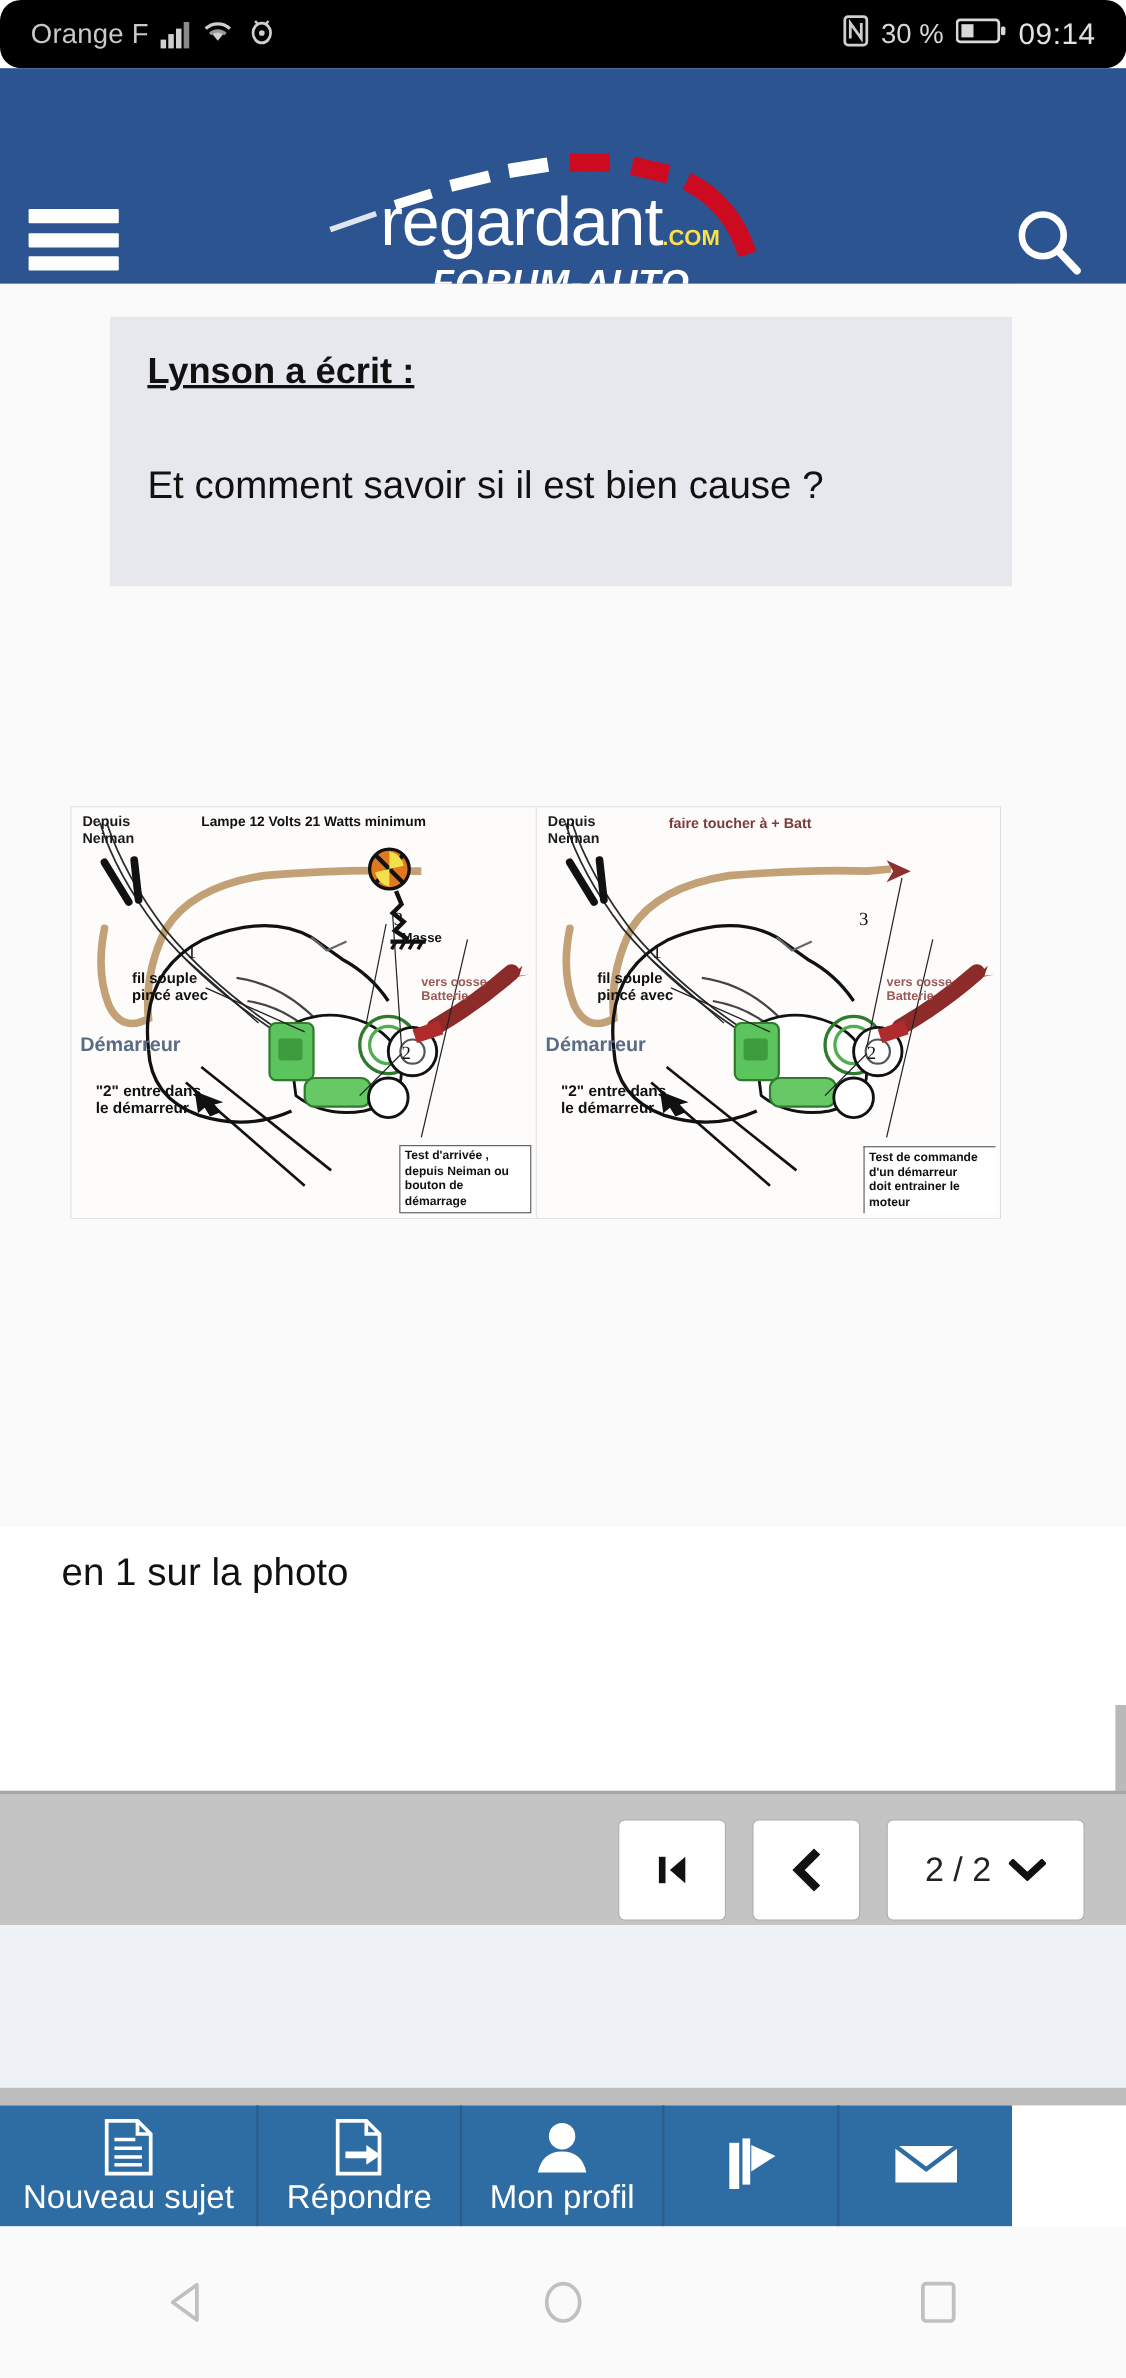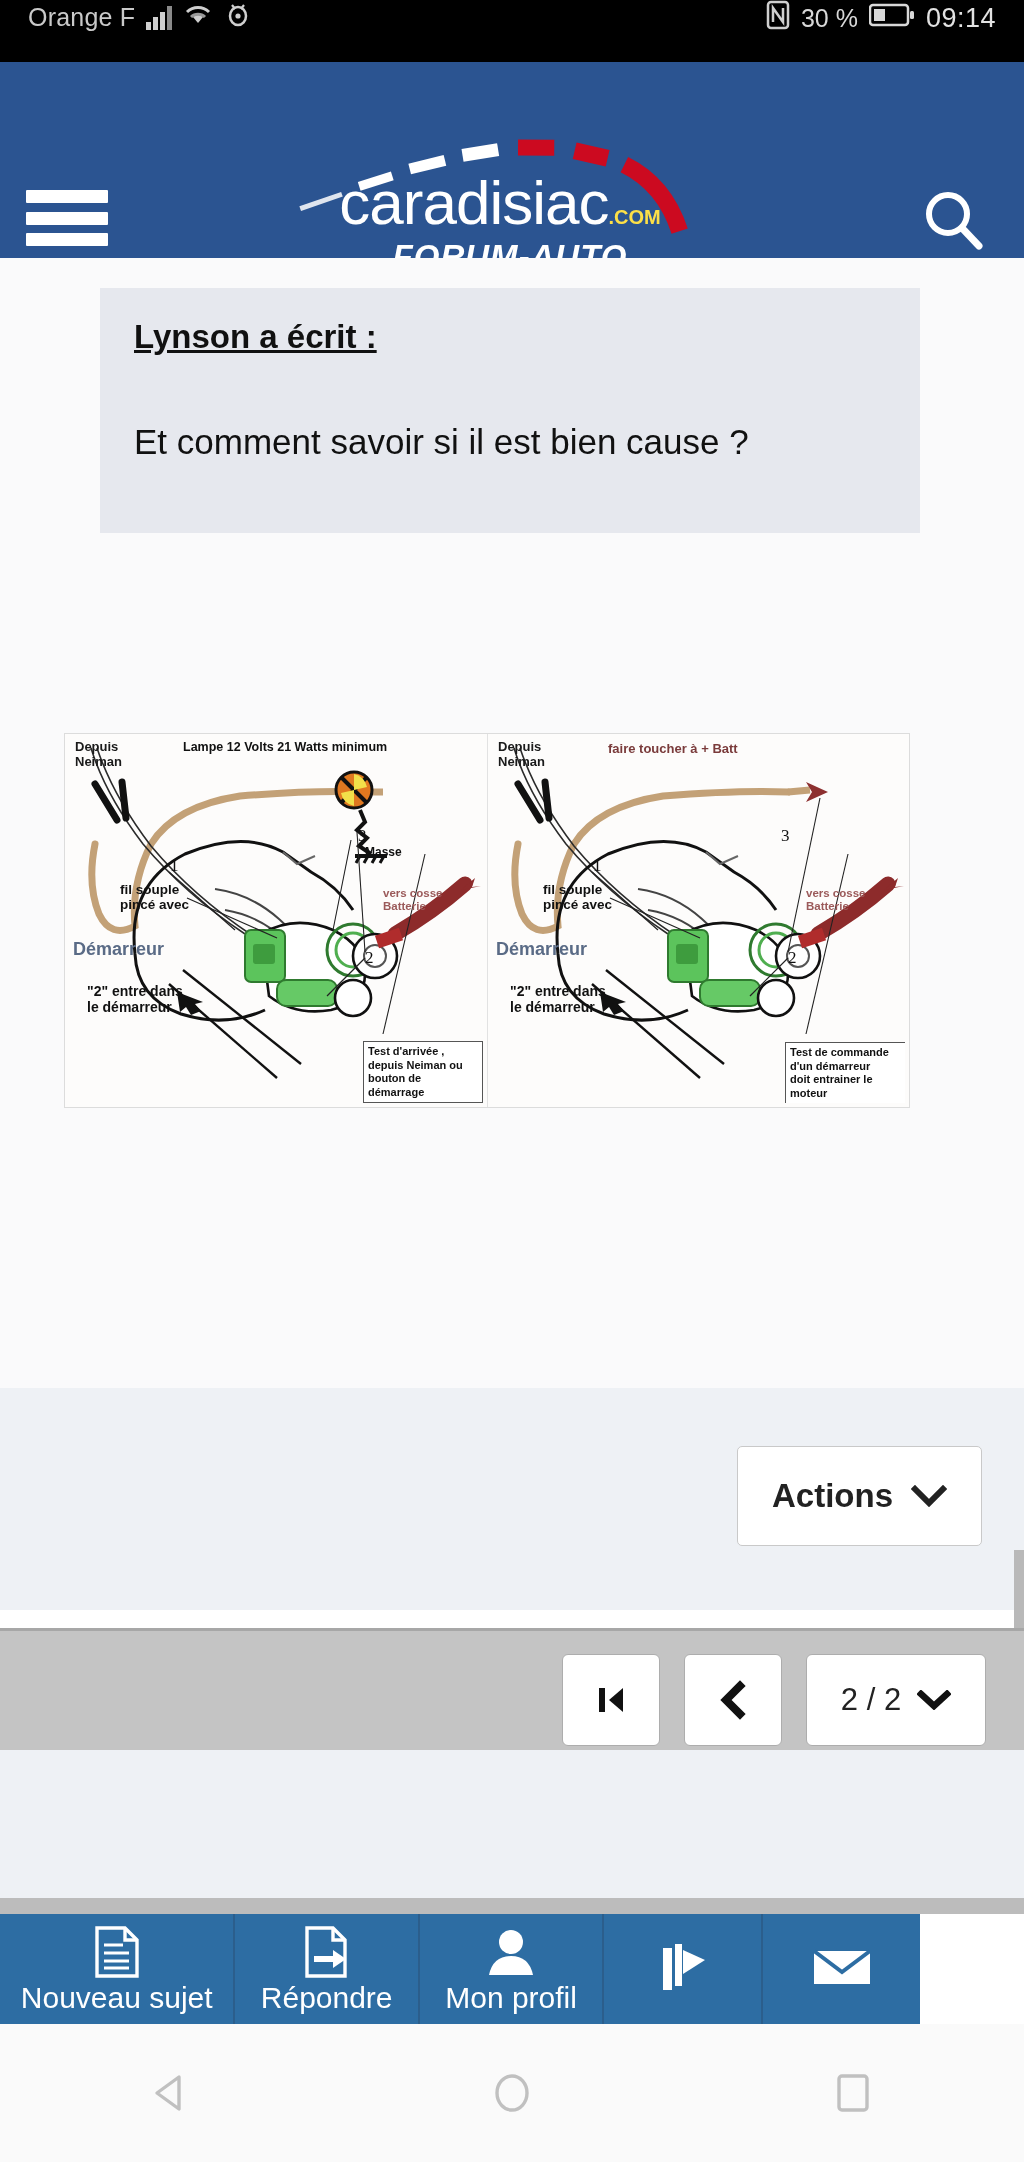--- a/index.html
+++ b/index.html
@@ -7,22 +7,22 @@
     width: 1024px; height: 2162px;
     font-family: "Liberation Sans", sans-serif;
     background: #ffffff; overflow: hidden;
   }
   #screen { position: relative; width: 1024px; height: 2162px; background: #fff; }
 
   
   .statusbar {
     position: absolute; top: 0; left: 0; width: 1024px; height: 62px;
     background: #000; color: #cfcfcf;
-    display: flex; align-items: flex-start; justify-content: space-between;
-    padding: 0 28px; font-size: 25px;
+    display: flex; align-items: center; justify-content: space-between;
+    padding: 0 28px; font-size: 25px; border-radius: 19px;
   }
   .sb-left, .sb-right { display: flex; align-items: center; gap: 11px; }
   .sb-carrier { letter-spacing: .2px; font-size: 25px; color: #c9c9c9; }
   .sig { display: inline-flex; align-items: flex-end; gap: 2px; height: 26px; }
   .sig i { display:block; width: 5px; background: #cfcfcf; }
   .sig i:nth-child(1){height:8px} .sig i:nth-child(2){height:13px}
   .sig i:nth-child(3){height:18px} .sig i:nth-child(4){height:24px;background:#8a8a8a}
   .sb-time { font-size: 27px; color: #e2e2e2; letter-spacing: .5px; }
   .sb-batt-txt { font-size: 25px; color: #d8d8d8; }
 
@@ -220,21 +220,21 @@
           <path d="M55 54 L98 44" stroke="#ffffff" stroke-width="5" opacity=".85"></path>
           <path d="M116 38 L150 31" stroke="#ffffff" stroke-width="9"></path>
           <path d="M168 26 L204 21" stroke="#ffffff" stroke-width="11"></path>
           <path d="M222 18 L258 16" stroke="#ffffff" stroke-width="13"></path>
           <path d="M278 16 L314 20" stroke="#cc0a20" stroke-width="16"></path>
           <path d="M334 25 L366 36" stroke="#cc0a20" stroke-width="17"></path>
           <path d="M382 44 Q420 68 430 116" stroke="#cc0a20" stroke-width="17" fill="none"></path>
         </g>
       </svg>
       <div class="logo-main">
-        <span>caradisiac</span><span class="dotcom">.COM</span>
+        <span>regardant</span><span class="dotcom">.COM</span>
       </div>
       <div class="logo-sub">FORUM-AUTO</div>
     </div>
 
     <div class="search-icon">
       <svg width="70" height="70" viewBox="0 0 70 70">
         <circle cx="30" cy="28" r="19" stroke="#fff" stroke-width="6" fill="none"></circle>
         <path d="M44 42 L61 60" stroke="#fff" stroke-width="7" stroke-linecap="round"></path>
       </svg>
     </div>
@@ -366,28 +366,20 @@
         <div class="dlabel l-num n1">1</div>
         <div class="dlabel l-num n2">2</div>
         <div class="dlabel l-num n3">3</div>
         <div class="tbox noborder">Test de commande<br>d'un démarreur<br>doit entrainer le<br>moteur</div>
       </div>
     </div>
 
     <div class="post-text2">en 1 sur la photo</div>
   </div>
 
-  <div class="actions-strip">
-    <div class="actions-btn">
-      <span>Actions</span>
-      <svg width="36" height="22" viewBox="0 0 36 22">
-        <path d="M4 4 L18 18 L32 4" stroke="#222" stroke-width="6" fill="none" stroke-linecap="square"></path>
-      </svg>
-    </div>
-  </div>
   <div class="scrollbar-r"></div>
 
   <div class="pagebar">
     <div class="pgbtn">
       <svg width="40" height="40" viewBox="0 0 40 40">
         <rect x="8" y="8" width="6" height="24" fill="#111"></rect>
         <path d="M32 8 L18 20 L32 32 Z" fill="#111"></path>
       </svg>
     </div>
     <div class="pgbtn">

